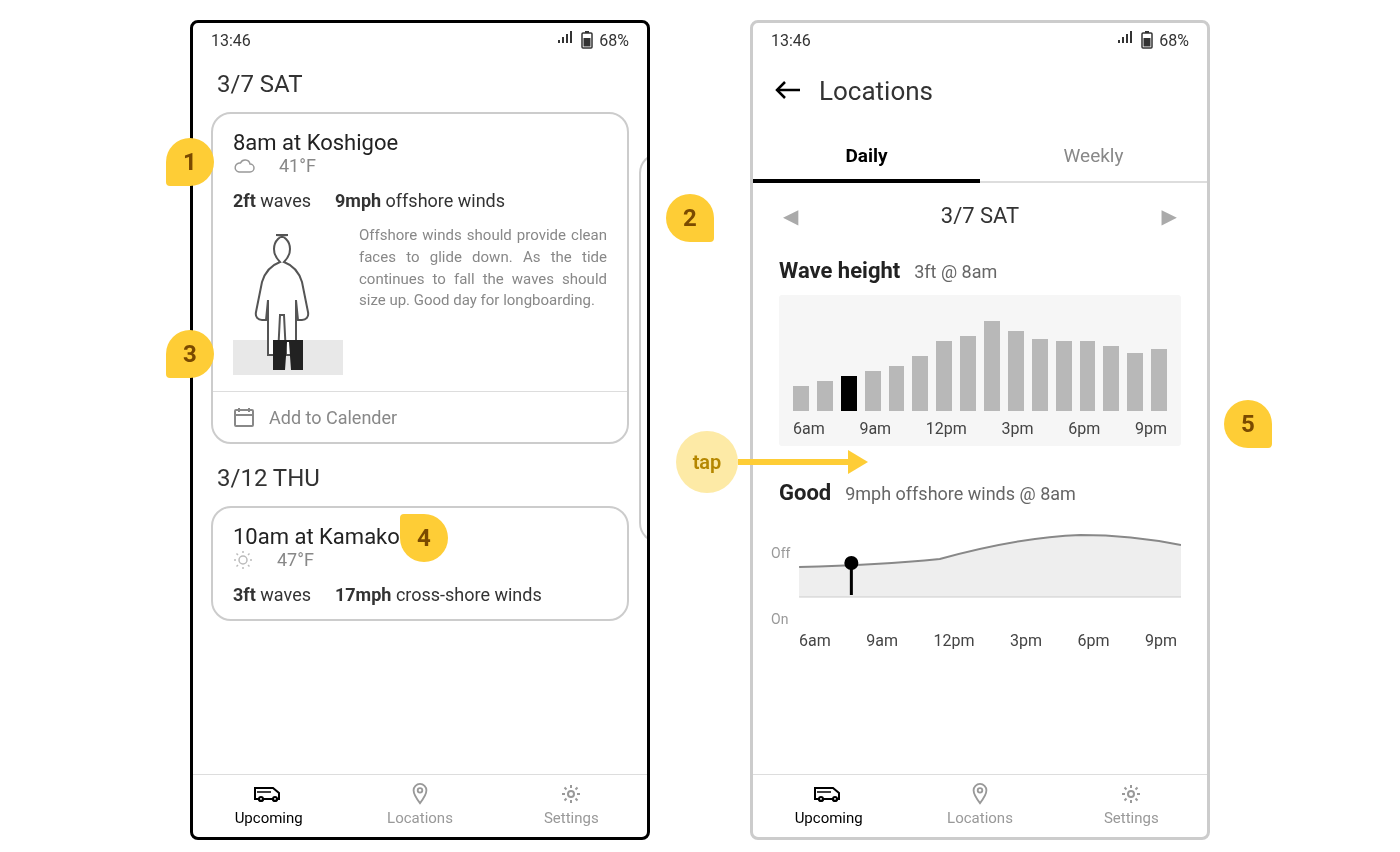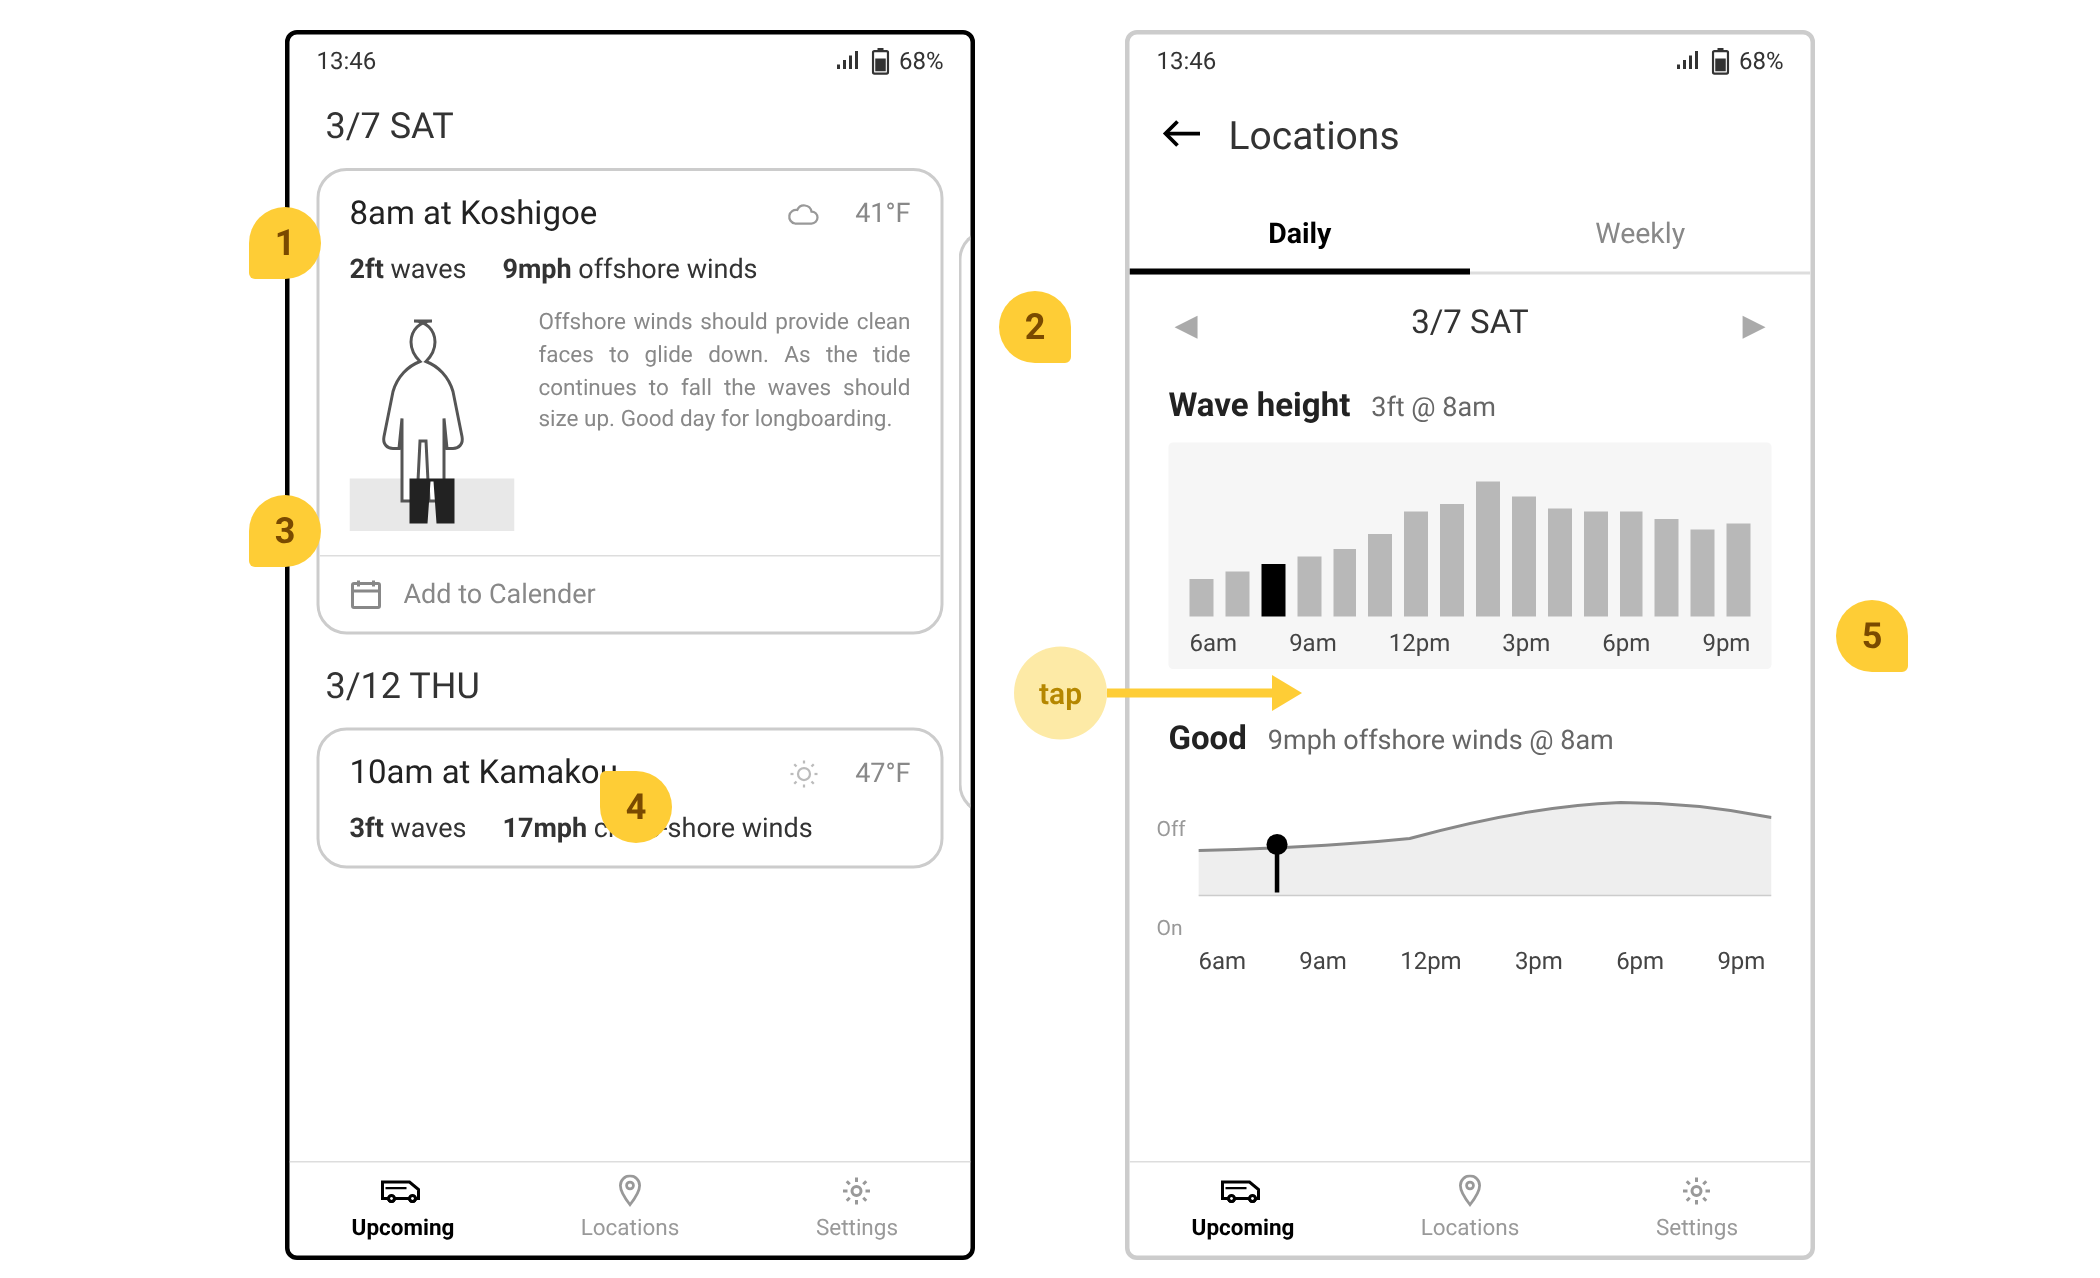--- a/index.html
+++ b/index.html
@@ -25,21 +25,21 @@
 }
 .phone.secondary { border-color: #ccc; }
 .status-bar {
   display: flex;
   justify-content: space-between;
   align-items: center;
   padding: 8px 18px;
   font-size: 16px;
   color: #333;
 }
-.status-icons { display: flex; align-items: center; gap: 6px; }
+.status-icons { display: flex; gap: 6px; }
 .header-row {
   display: flex;
   align-items: center;
   padding: 18px 22px;
   gap: 18px;
 }
 .header-row .title {
   font-size: 26px;
   font-weight: 400;
   color: #333;
@@ -151,22 +151,22 @@
   border: 2px solid #ccc;
   border-radius: 20px;
   padding: 0;
   margin-bottom: 20px;
   overflow: hidden;
   background: #fff;
 }
 .card-head {
   display: flex;
   justify-content: space-between;
-  align-items: center;
   padding: 16px 20px 8px 20px;
+  flex-direction: column;
 }
 .card-title { font-size: 22px; color: #222; }
 .card-weather { color: #888; font-size: 18px; display: flex; align-items: center; gap: 24px; }
 .card-stats {
   display: flex;
   gap: 24px;
   padding: 6px 36px 14px 20px;
   font-size: 18px;
   color: #333;
 }
@@ -214,21 +214,21 @@
   display: flex;
   padding: 8px 0 10px 0;
 }
 .nav-item {
   flex: 1;
   text-align: center;
   font-size: 15px;
   color: #999;
   cursor: pointer;
 }
-.nav-item.active { color: #000; font-weight: 700; }
+.nav-item.active { color: #000; font-weight: 400; }
 .nav-icon { display: block; margin: 0 auto 4px auto; height: 22px; }
 .annot {
   position: absolute;
   width: 48px;
   height: 48px;
   background: #fecd36;
   border-radius: 50% 50% 50% 4px;
   transform: rotate(0deg);
   display: flex;
   align-items: center;

